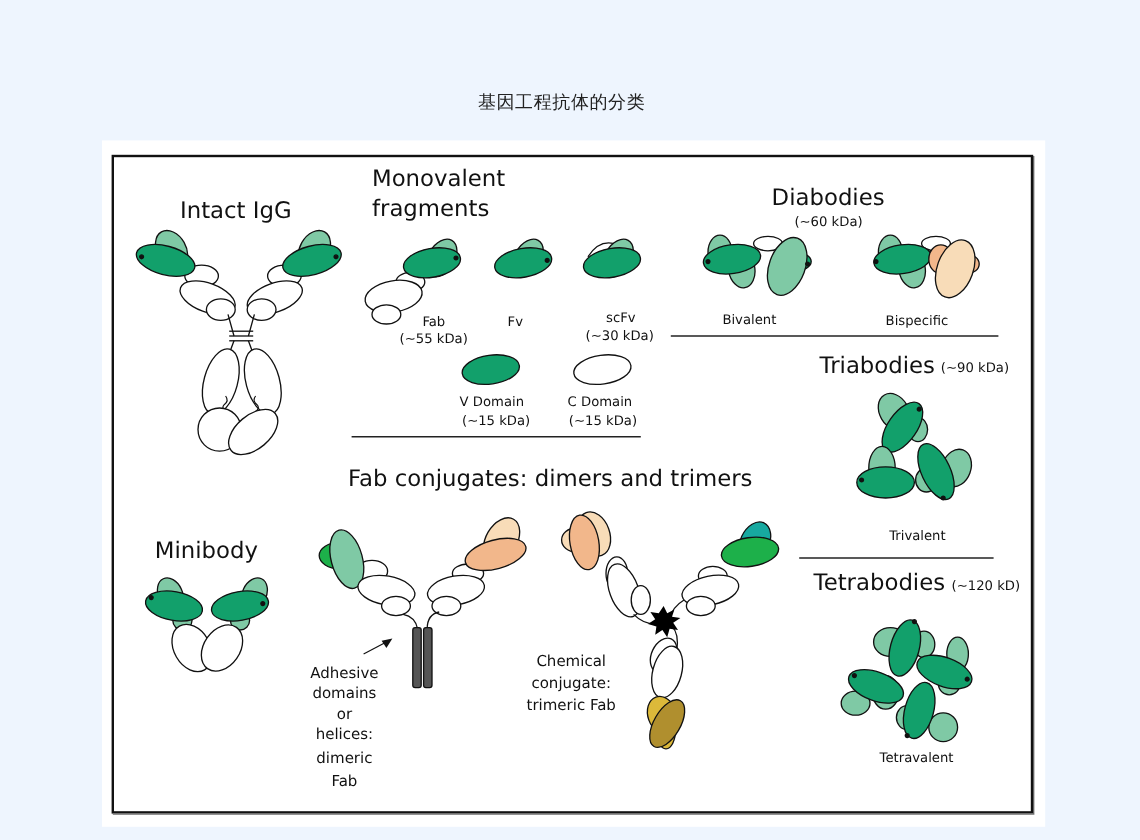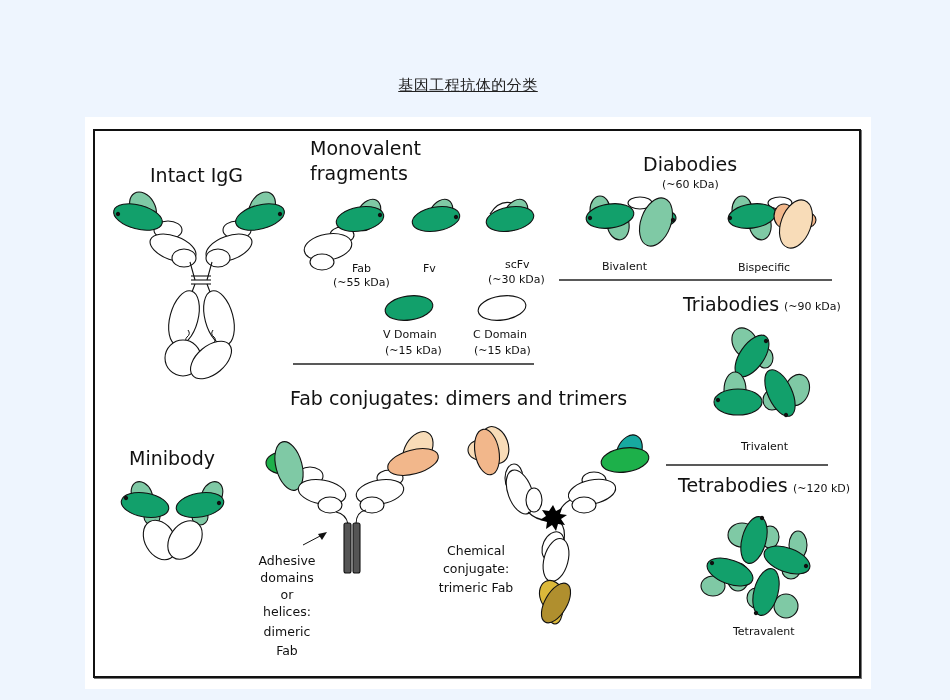--- a/index.html
+++ b/index.html
@@ -6,21 +6,20 @@
   body {
     width: 950px; height: 700px; overflow: hidden;
     background: #eef5fe;
     font-family: "DejaVu Sans", "Liberation Sans", sans-serif;
     position: relative;
   }
   .slide-title {
     position: absolute; left: 0; top: 76px; width: 936px;
     text-align: center; font-size: 15px; color: #222;
     letter-spacing: 0.5px;
-    text-decoration: underline;
   }
   .panel {
     position: absolute; left: 85px; top: 117px; width: 786px; height: 572px;
     background: #ffffff;
   }
   .frame {
     position: absolute; left: 93px; top: 129px; width: 768px; height: 549px;
     border: 2.5px solid #111; box-sizing: border-box;
     box-shadow: 1px 1px 0 #777;
   }

